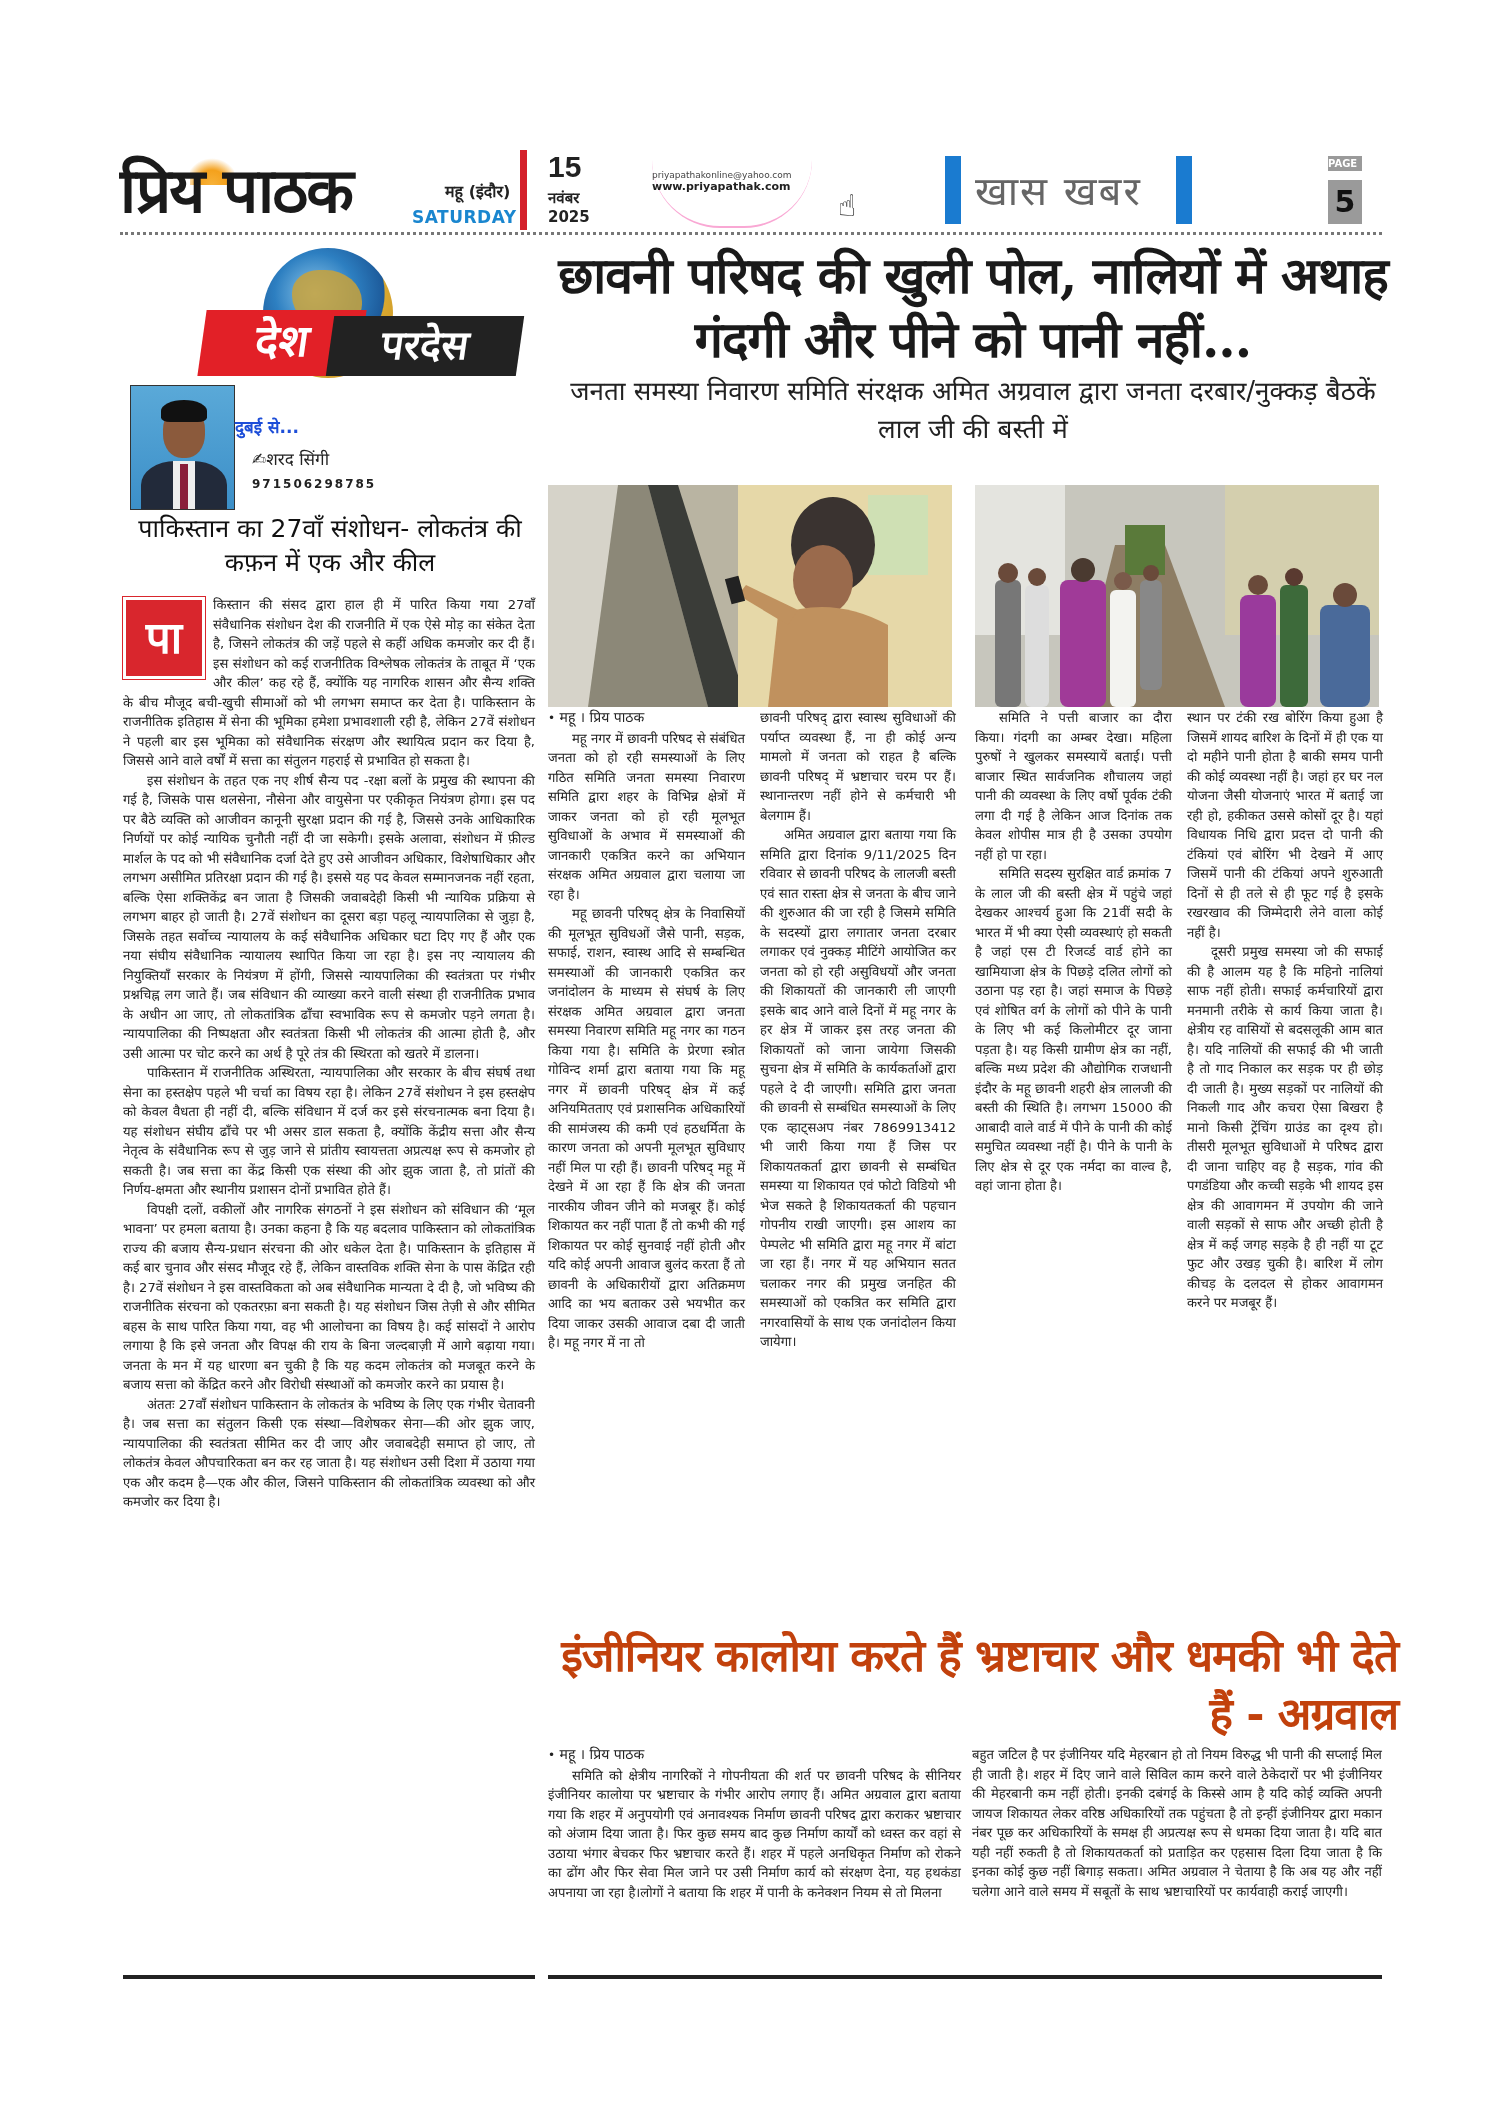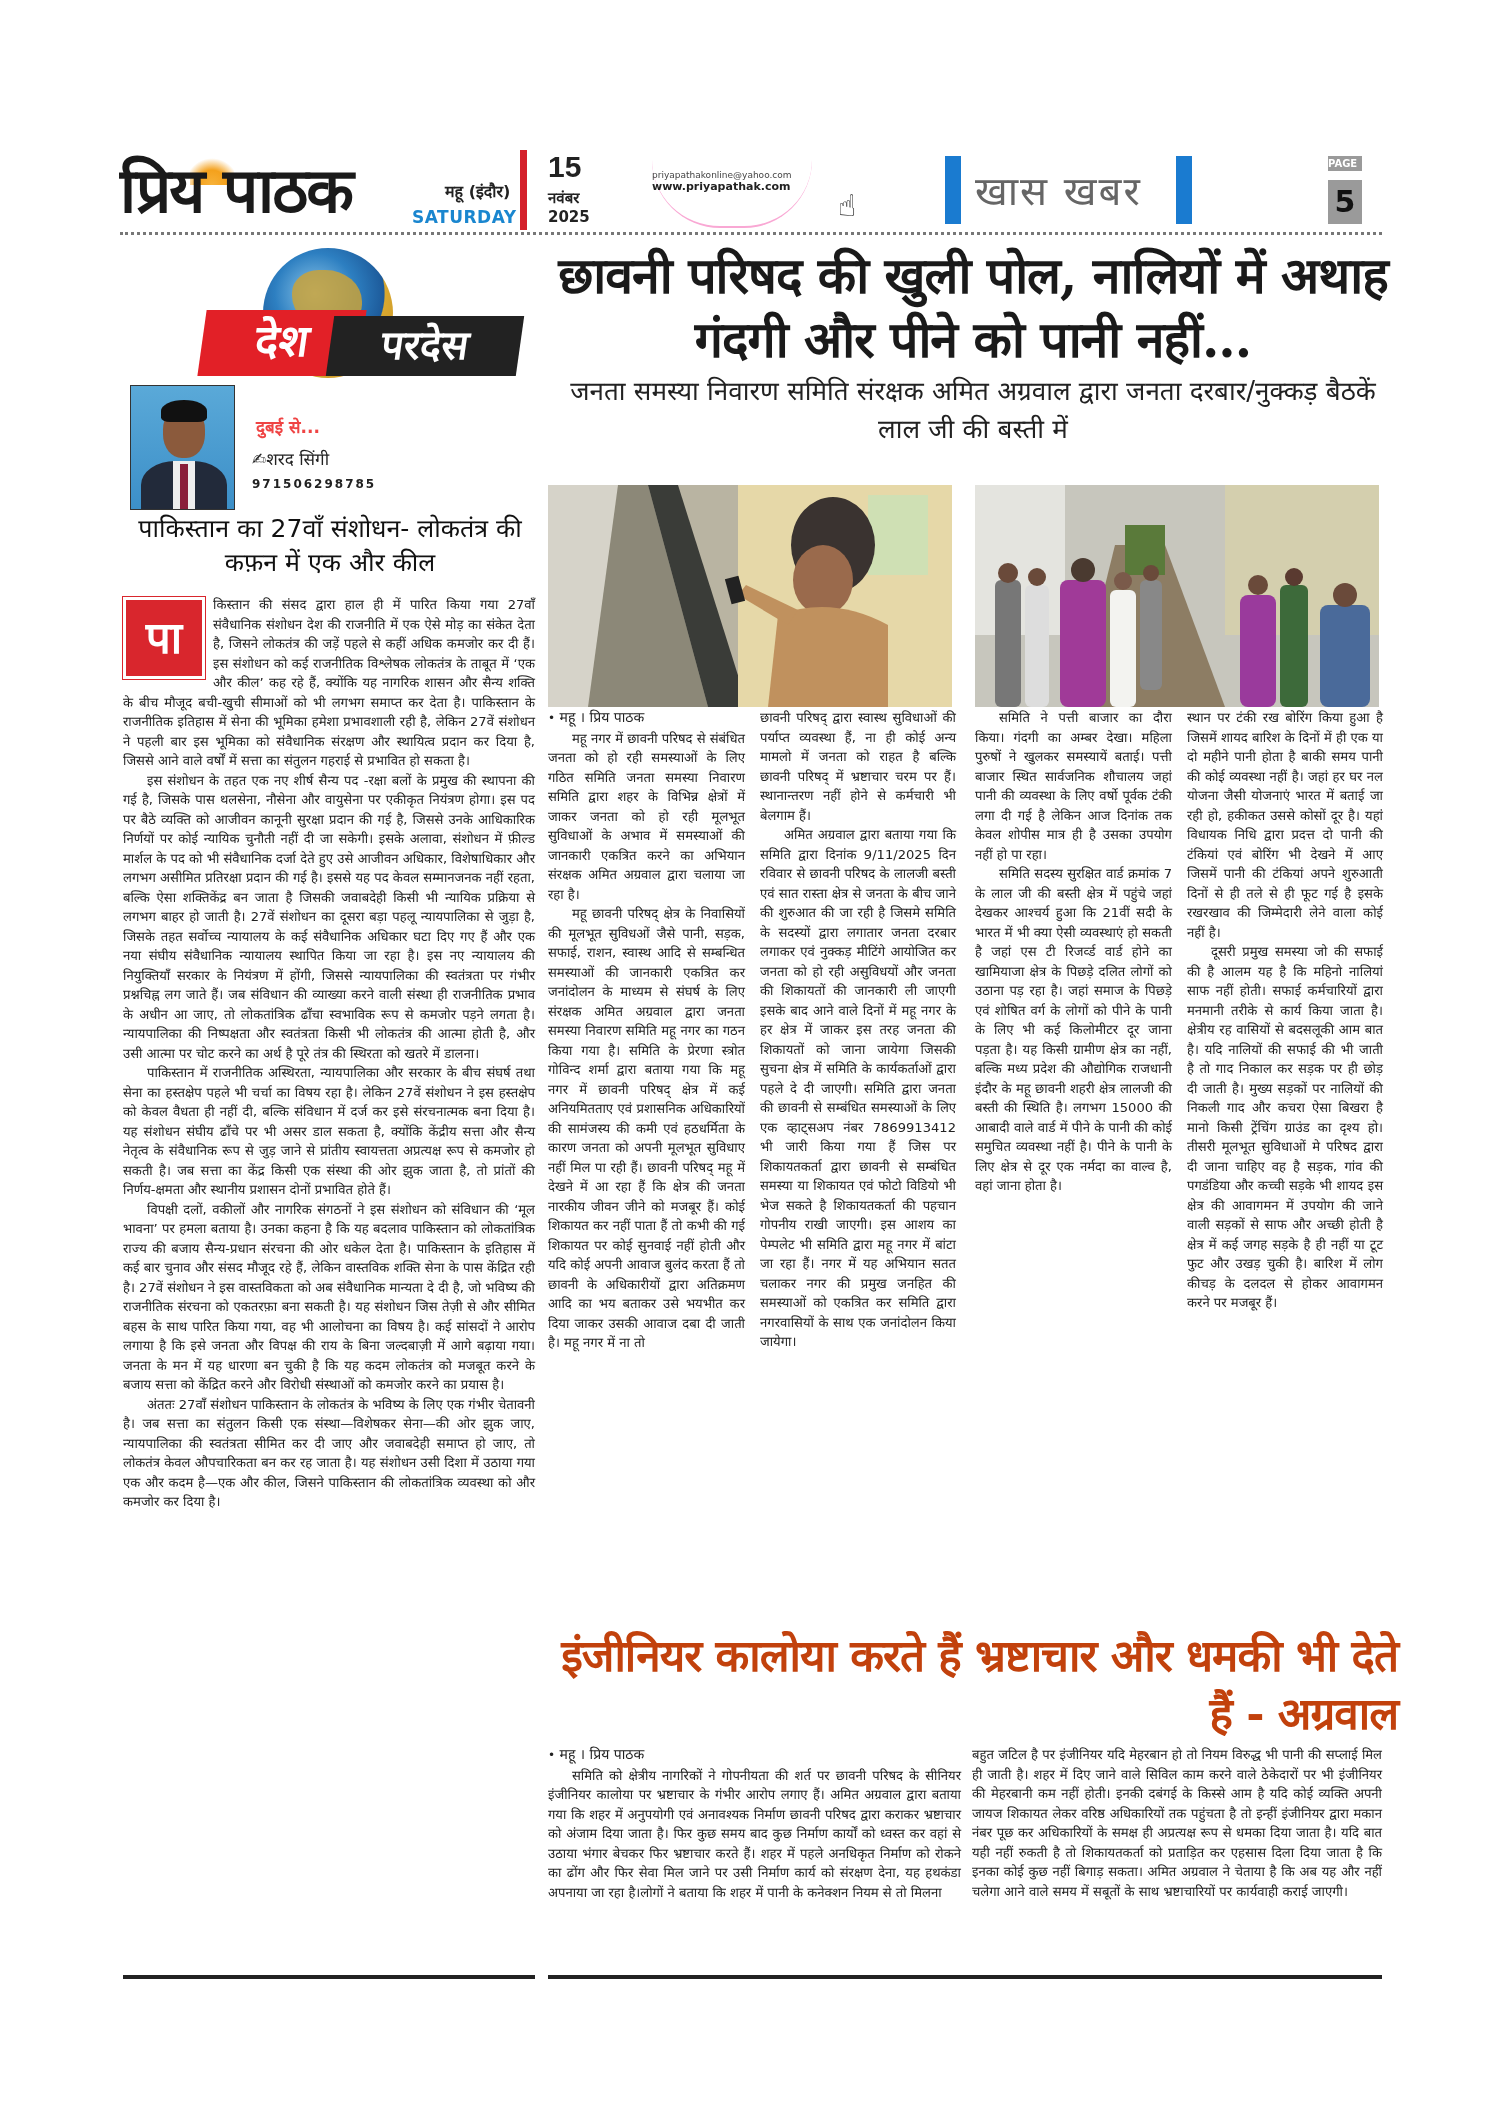--- a/index.html
+++ b/index.html
@@ -34,21 +34,21 @@
   #desh{left:202px;top:310px;width:160px;height:66px;background:#e22027;transform:skewX(-8deg);color:#fff;font-size:44px;font-weight:bold;text-align:center;line-height:62px;font-family:"DejaVu Serif",serif}
   #pardes{left:330px;top:316px;width:190px;height:60px;background:#222;transform:skewX(-8deg);color:#fff;font-size:40px;font-weight:bold;text-align:center;line-height:58px;font-family:"DejaVu Serif",serif}
 
   
   #photo{left:130px;top:385px;width:105px;height:125px;background:linear-gradient(#5aa9d8,#3c8fc8);border:1px solid #333;overflow:hidden}
   #photo .face{position:absolute;left:32px;top:20px;width:42px;height:52px;border-radius:45%;background:#8b5a3c}
   #photo .hair{position:absolute;left:30px;top:14px;width:46px;height:22px;border-radius:50% 50% 20% 20%;background:#111}
   #photo .suit{position:absolute;left:10px;top:75px;width:86px;height:60px;border-radius:40% 40% 0 0;background:#222a3a}
   #photo .shirt{position:absolute;left:42px;top:75px;width:22px;height:50px;background:#eee}
   #photo .tie{position:absolute;left:49px;top:78px;width:8px;height:45px;background:#8a1e3a}
-  #from{left:256px;top:415px;font-size:17px;font-weight:bold;color:#ef4444}
+  #from{left:235px;top:415px;font-size:17px;font-weight:bold;color:#1d4ed8}
   #author{left:252px;top:447px;font-size:17px;color:#222}
   #phone{left:252px;top:477px;font-size:12px;letter-spacing:2px;font-weight:bold}
 
   #h-left{left:120px;top:512px;width:420px;text-align:center;font-size:25px;line-height:34px;color:#111}
 
   
   .col{position:absolute;font-size:13.1px;line-height:19.5px;text-align:justify;color:#222}
   .col p{text-indent:24px}
   .col p.noind{text-indent:0}
   #c1{left:123px;top:595px;width:412px}

